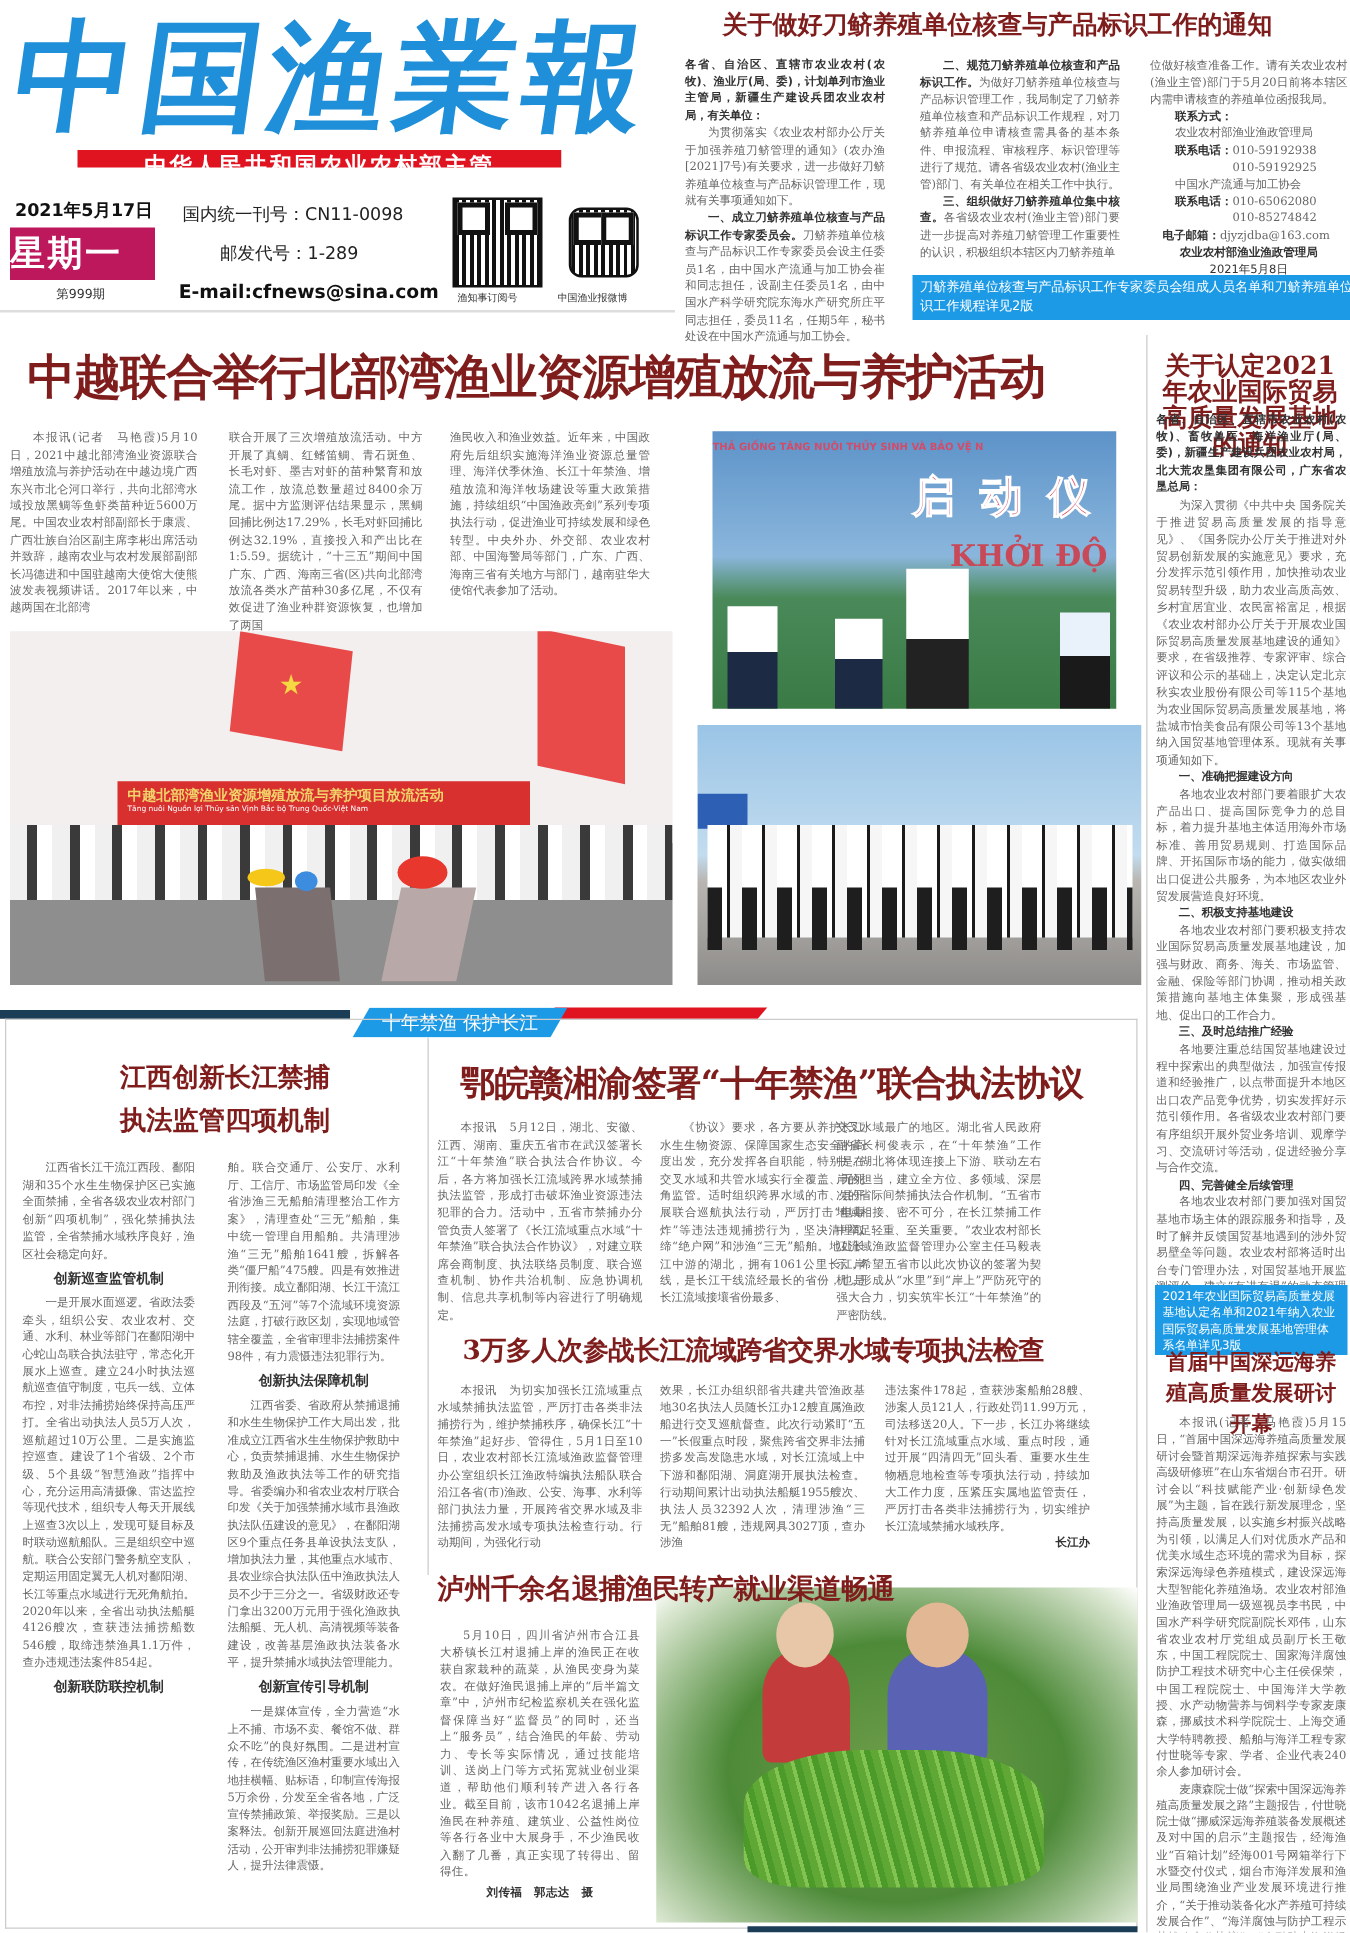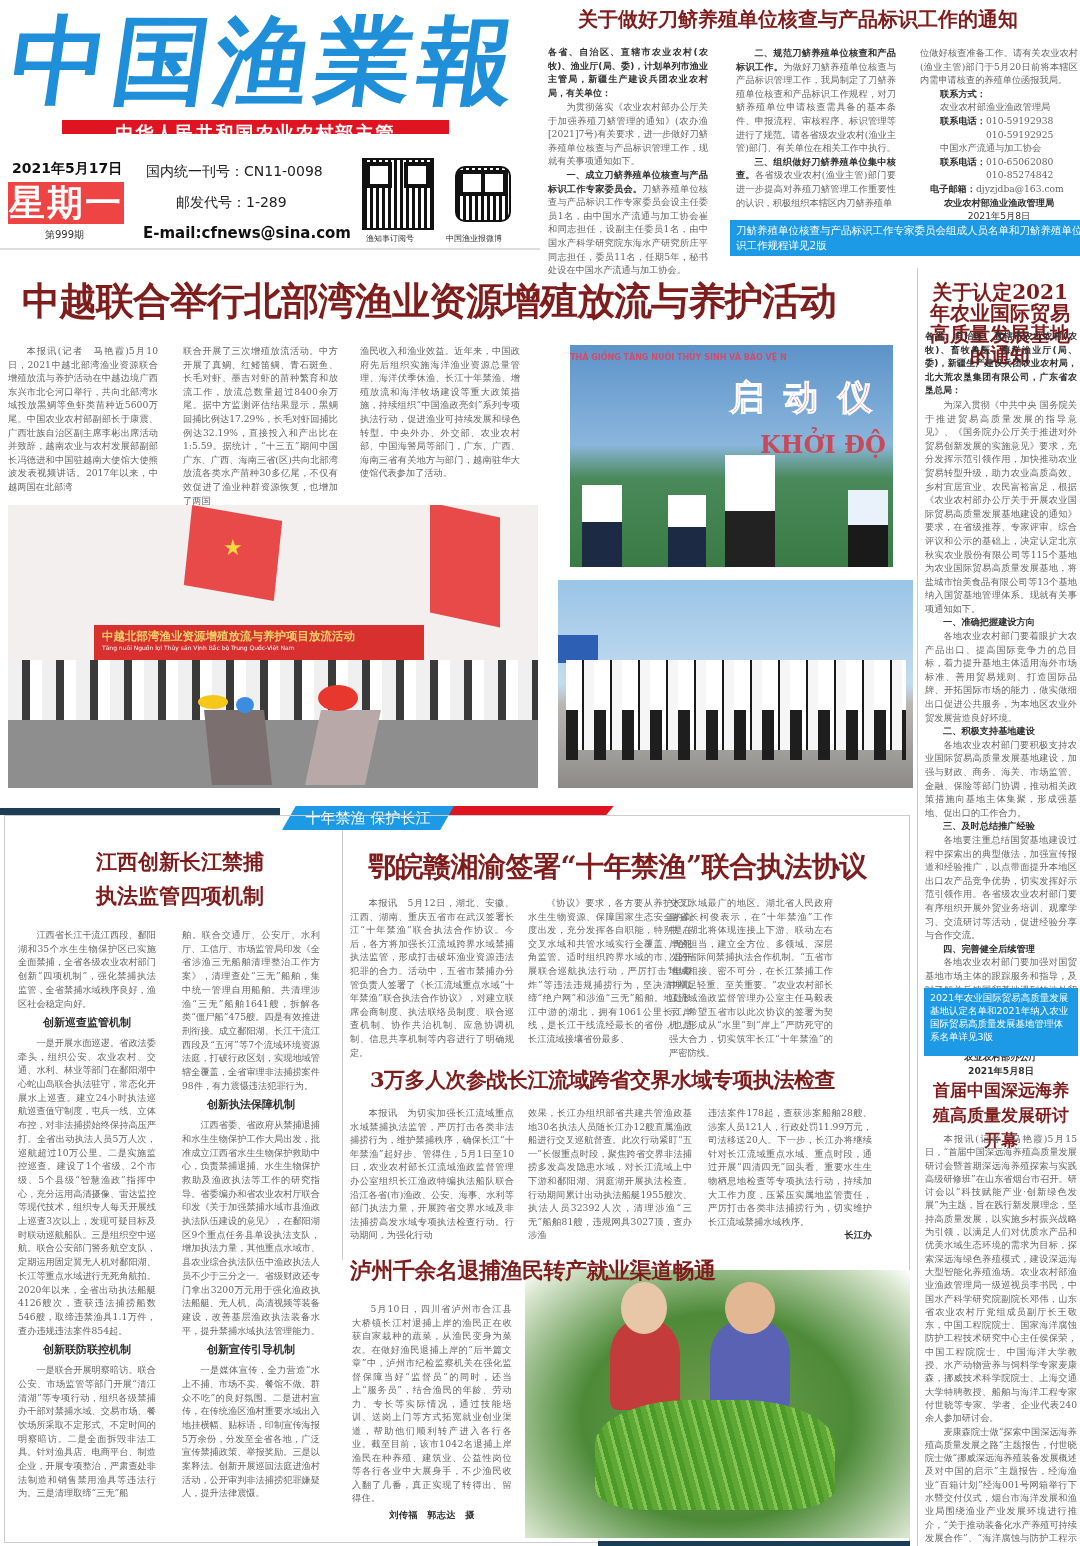--- a/index.html
+++ b/index.html
@@ -2,21 +2,21 @@
 <html><head>
 <meta charset="utf-8">
 <style>
 *{box-sizing:border-box;margin:0;padding:0}
 body{width:1080px;height:1546px;background:#fff;font-family:"DejaVu Serif",serif;color:#333;position:relative;overflow:hidden}
 .abs{position:absolute}
 .masthead-title{left:12px;top:2px;width:505px;height:118px;display:flex;justify-content:space-between;align-items:center;color:#1e8fd8;font-family:"DejaVu Serif",serif;font-weight:bold;font-size:96px;letter-spacing:2px;transform:skewX(-8deg)}
 .masthead-title span{display:block;line-height:110px}
 .redband{left:62px;top:120px;width:387px;height:14px;background:#e01321;color:#fff;font-weight:bold;font-size:18px;text-align:center;line-height:26px;letter-spacing:2px}
 .date{left:12px;top:160px;font-family:"DejaVu Sans",sans-serif;font-weight:bold;font-size:14px;color:#111}
-.weekday{left:8px;top:182px;width:116px;height:42px;background:#ef4444;color:#fff;font-family:"DejaVu Sans",sans-serif;font-weight:bold;font-size:36px;text-align:center;line-height:42px;letter-spacing:2px}
+.weekday{left:8px;top:182px;width:116px;height:42px;background:#be185d;color:#fff;font-family:"DejaVu Sans",sans-serif;font-weight:bold;font-size:28px;text-align:left;line-height:42px;letter-spacing:2px}
 .issue{left:45px;top:228px;font-family:"DejaVu Sans",sans-serif;font-size:10px;color:#333}
 .pubinfo{font-family:"DejaVu Sans",sans-serif;font-size:14px;color:#222}
 .email{left:143px;top:224px;font-family:"DejaVu Sans",sans-serif;font-weight:bold;font-size:15px;color:#111}
 .qr{width:72px;height:72px;background:
  repeating-linear-gradient(90deg,#111 0 3px,#fff 3px 6px),#fff;position:absolute;border:2px solid #111}
 .qr::before,.qr::after{content:"";position:absolute;width:18px;height:18px;border:4px solid #111;background:#fff}
 .qr::before{left:2px;top:2px}.qr::after{right:2px;top:2px}
 .qrlabel{font-family:"DejaVu Sans",sans-serif;font-size:8px;color:#333;position:absolute}
 .hl1{font-weight:bold;color:#7f1d1d}
 .body{font-size:9.2px;line-height:13.6px;color:#666;text-align:justify}
@@ -131,21 +131,21 @@
   <p>各地农业农村部门要着眼扩大农产品出口、提高国际竞争力的总目标，着力提升基地主体适用海外市场标准、善用贸易规则、打造国际品牌、开拓国际市场的能力，做实做细出口促进公共服务，为本地区农业外贸发展营造良好环境。</p>
   <div class="bold" style="padding-left:18px">二、积极支持基地建设</div>
   <p>各地农业农村部门要积极支持农业国际贸易高质量发展基地建设，加强与财政、商务、海关、市场监管、金融、保险等部门协调，推动相关政策措施向基地主体集聚，形成强基地、促出口的工作合力。</p>
   <div class="bold" style="padding-left:18px">三、及时总结推广经验</div>
   <p>各地要注重总结国贸基地建设过程中探索出的典型做法，加强宣传报道和经验推广，以点带面提升本地区出口农产品竞争优势，切实发挥好示范引领作用。各省级农业农村部门要有序组织开展外贸业务培训、观摩学习、交流研讨等活动，促进经验分享与合作交流。</p>
   <div class="bold" style="padding-left:18px">四、完善健全后续管理</div>
   <p>各地农业农村部门要加强对国贸基地市场主体的跟踪服务和指导，及时了解并反馈国贸基地遇到的涉外贸易壁垒等问题。农业农村部将适时出台专门管理办法，对国贸基地开展监测评价，建立“有进有退”的动态管理机制。</p>
   <div class="bold" style="text-align:center">农业农村部办公厅</div>
   <div class="bold" style="text-align:center">2021年5月8日</div>
 </div>
-<div class="abs bluebox" style="left:924px;top:988px;width:154px;height:68px;font-size:9.5px;line-height:13px">2021年农业国际贸易高质量发展基地认定名单和2021年纳入农业国际贸易高质量发展基地管理体系名单详见3版</div>
+<div class="abs bluebox" style="left:924px;top:1028px;width:154px;height:56px;font-size:9.5px;line-height:13px">2021年农业国际贸易高质量发展基地认定名单和2021年纳入农业国际贸易高质量发展基地管理体系名单详见3版</div>
 
 <div class="abs hl1" style="left:926px;top:1078px;width:150px;font-size:17px;line-height:25px;text-align:center">首届中国深远海养殖高质量发展研讨开幕</div>
 <div class="abs body" style="left:925px;top:1132px;width:152px;line-height:13.3px">
   <p>本报讯(记者　马艳霞)5月15日，“首届中国深远海养殖高质量发展研讨会暨首期深远海养殖探索与实践高级研修班”在山东省烟台市召开。研讨会以“科技赋能产业·创新绿色发展”为主题，旨在践行新发展理念，坚持高质量发展，以实施乡村振兴战略为引领，以满足人们对优质水产品和优美水域生态环境的需求为目标，探索深远海绿色养殖模式，建设深远海大型智能化养殖渔场。农业农村部渔业渔政管理局一级巡视员李书民，中国水产科学研究院副院长邓伟，山东省农业农村厅党组成员副厅长王敬东，中国工程院院士、国家海洋腐蚀防护工程技术研究中心主任侯保荣，中国工程院院士、中国海洋大学教授、水产动物营养与饲料学专家麦康森，挪威技术科学院院士、上海交通大学特聘教授、船舶与海洋工程专家付世晓等专家、学者、企业代表240余人参加研讨会。</p>
   <p>麦康森院士做“探索中国深远海养殖高质量发展之路”主题报告，付世晓院士做“挪威深远海养殖装备发展概述及对中国的启示”主题报告，经海渔业“百箱计划”经海001号网箱举行下水暨交付仪式，烟台市海洋发展和渔业局围绕渔业产业发展环境进行推介，“关于推动装备化水产养殖可持续发展合作”、“海洋腐蚀与防护工程示范战略合作协议”、“金融助力海洋经济高质量发展战略合作意向”三个项目现场签约。</p>
 </div>
 
 <div class="abs" style="left:0;top:808px;width:280px;height:7px;background:#1b3d55"></div>
 <div class="abs" style="left:290px;top:806px;width:170px;height:9px;background:#e01321;transform:skewX(-40deg);left:440px"></div>
 <div class="abs" style="left:282px;top:806px;width:172px;height:24px;background:#1d9ae6;clip-path:polygon(8% 0,100% 0,92% 100%,0 100%);color:#fff;font-family:'DejaVu Sans',sans-serif;font-size:15px;text-align:center;line-height:24px">十年禁渔 保护长江</div>
@@ -154,21 +154,20 @@
 
 <div class="abs hl1" style="left:60px;top:845px;width:240px;font-size:21px;line-height:34px;text-align:center">
   <div>江西创新长江禁捕</div>
   <div>执法监管四项机制</div>
 </div>
 <div class="abs body" style="left:18px;top:928px;width:138px;line-height:13.7px">
   <p>江西省长江干流江西段、鄱阳湖和35个水生生物保护区已实施全面禁捕，全省各级农业农村部门创新“四项机制”，强化禁捕执法监管，全省禁捕水域秩序良好，渔区社会稳定向好。</p>
   <div class="subhead">创新巡查监管机制</div>
   <p>一是开展水面巡逻。省政法委牵头，组织公安、农业农村、交通、水利、林业等部门在鄱阳湖中心蛇山岛联合执法驻守，常态化开展水上巡查。建立24小时执法巡航巡查值守制度，屯兵一线、立体布控，对非法捕捞始终保持高压严打。全省出动执法人员5万人次，巡航超过10万公里。二是实施监控巡查。建设了1个省级、2个市级、5个县级“智慧渔政”指挥中心，充分运用高清摄像、雷达监控等现代技术，组织专人每天开展线上巡查3次以上，发现可疑目标及时联动巡航船队。三是组织空中巡航。联合公安部门警务航空支队，定期运用固定翼无人机对鄱阳湖、长江等重点水域进行无死角航拍。2020年以来，全省出动执法船艇4126艘次，查获违法捕捞船数546艘，取缔违禁渔具1.1万件，查办违规违法案件854起。</p>
   <div class="subhead">创新联防联控机制</div>
-  <p>一是联合开展明察暗访。联合公安、市场监管等部门开展“清江清湖”等专项行动，组织各级禁捕办干部对禁捕水域、交易市场、餐饮场所采取不定形式、不定时间的明察暗访。二是全面拆毁非法工具。针对渔具店、电商平台、制造企业，开展专项整治，严肃查处非法制造和销售禁用渔具等违法行为。三是清理取缔“三无”船</p>
 </div>
 <div class="abs body" style="left:182px;top:928px;width:138px;line-height:13.7px">
   <div>舶。联合交通厅、公安厅、水利厅、工信厅、市场监管局印发《全省涉渔三无船舶清理整治工作方案》，清理查处“三无”船舶，集中统一管理自用船舶。共清理涉渔“三无”船舶1641艘，拆解各类“僵尸船”475艘。四是有效推进刑衔接。成立鄱阳湖、长江干流江西段及“五河”等7个流域环境资源法庭，打破行政区划，实现地域管辖全覆盖，全省审理非法捕捞案件98件，有力震慑违法犯罪行为。</div>
   <div class="subhead">创新执法保障机制</div>
   <p>江西省委、省政府从禁捕退捕和水生生物保护工作大局出发，批准成立江西省水生生物保护救助中心，负责禁捕退捕、水生生物保护救助及渔政执法等工作的研究指导。省委编办和省农业农村厅联合印发《关于加强禁捕水域市县渔政执法队伍建设的意见》，在鄱阳湖区9个重点任务县单设执法支队，增加执法力量，其他重点水域市、县农业综合执法队伍中渔政执法人员不少于三分之一。省级财政还专门拿出3200万元用于强化渔政执法船艇、无人机、高清视频等装备建设，改善基层渔政执法装备水平，提升禁捕水域执法管理能力。</p>
   <div class="subhead">创新宣传引导机制</div>
   <p>一是媒体宣传，全力营造“水上不捕、市场不卖、餐馆不做、群众不吃”的良好氛围。二是进村宣传，在传统渔区渔村重要水域出入地挂横幅、贴标语，印制宣传海报5万余份，分发至全省各地，广泛宣传禁捕政策、举报奖励。三是以案释法。创新开展巡回法庭进渔村活动，公开审判非法捕捞犯罪嫌疑人，提升法律震慑。</p>
 </div>
 <div class="divline" style="left:342px;top:830px;width:1px;height:430px"></div>
 

